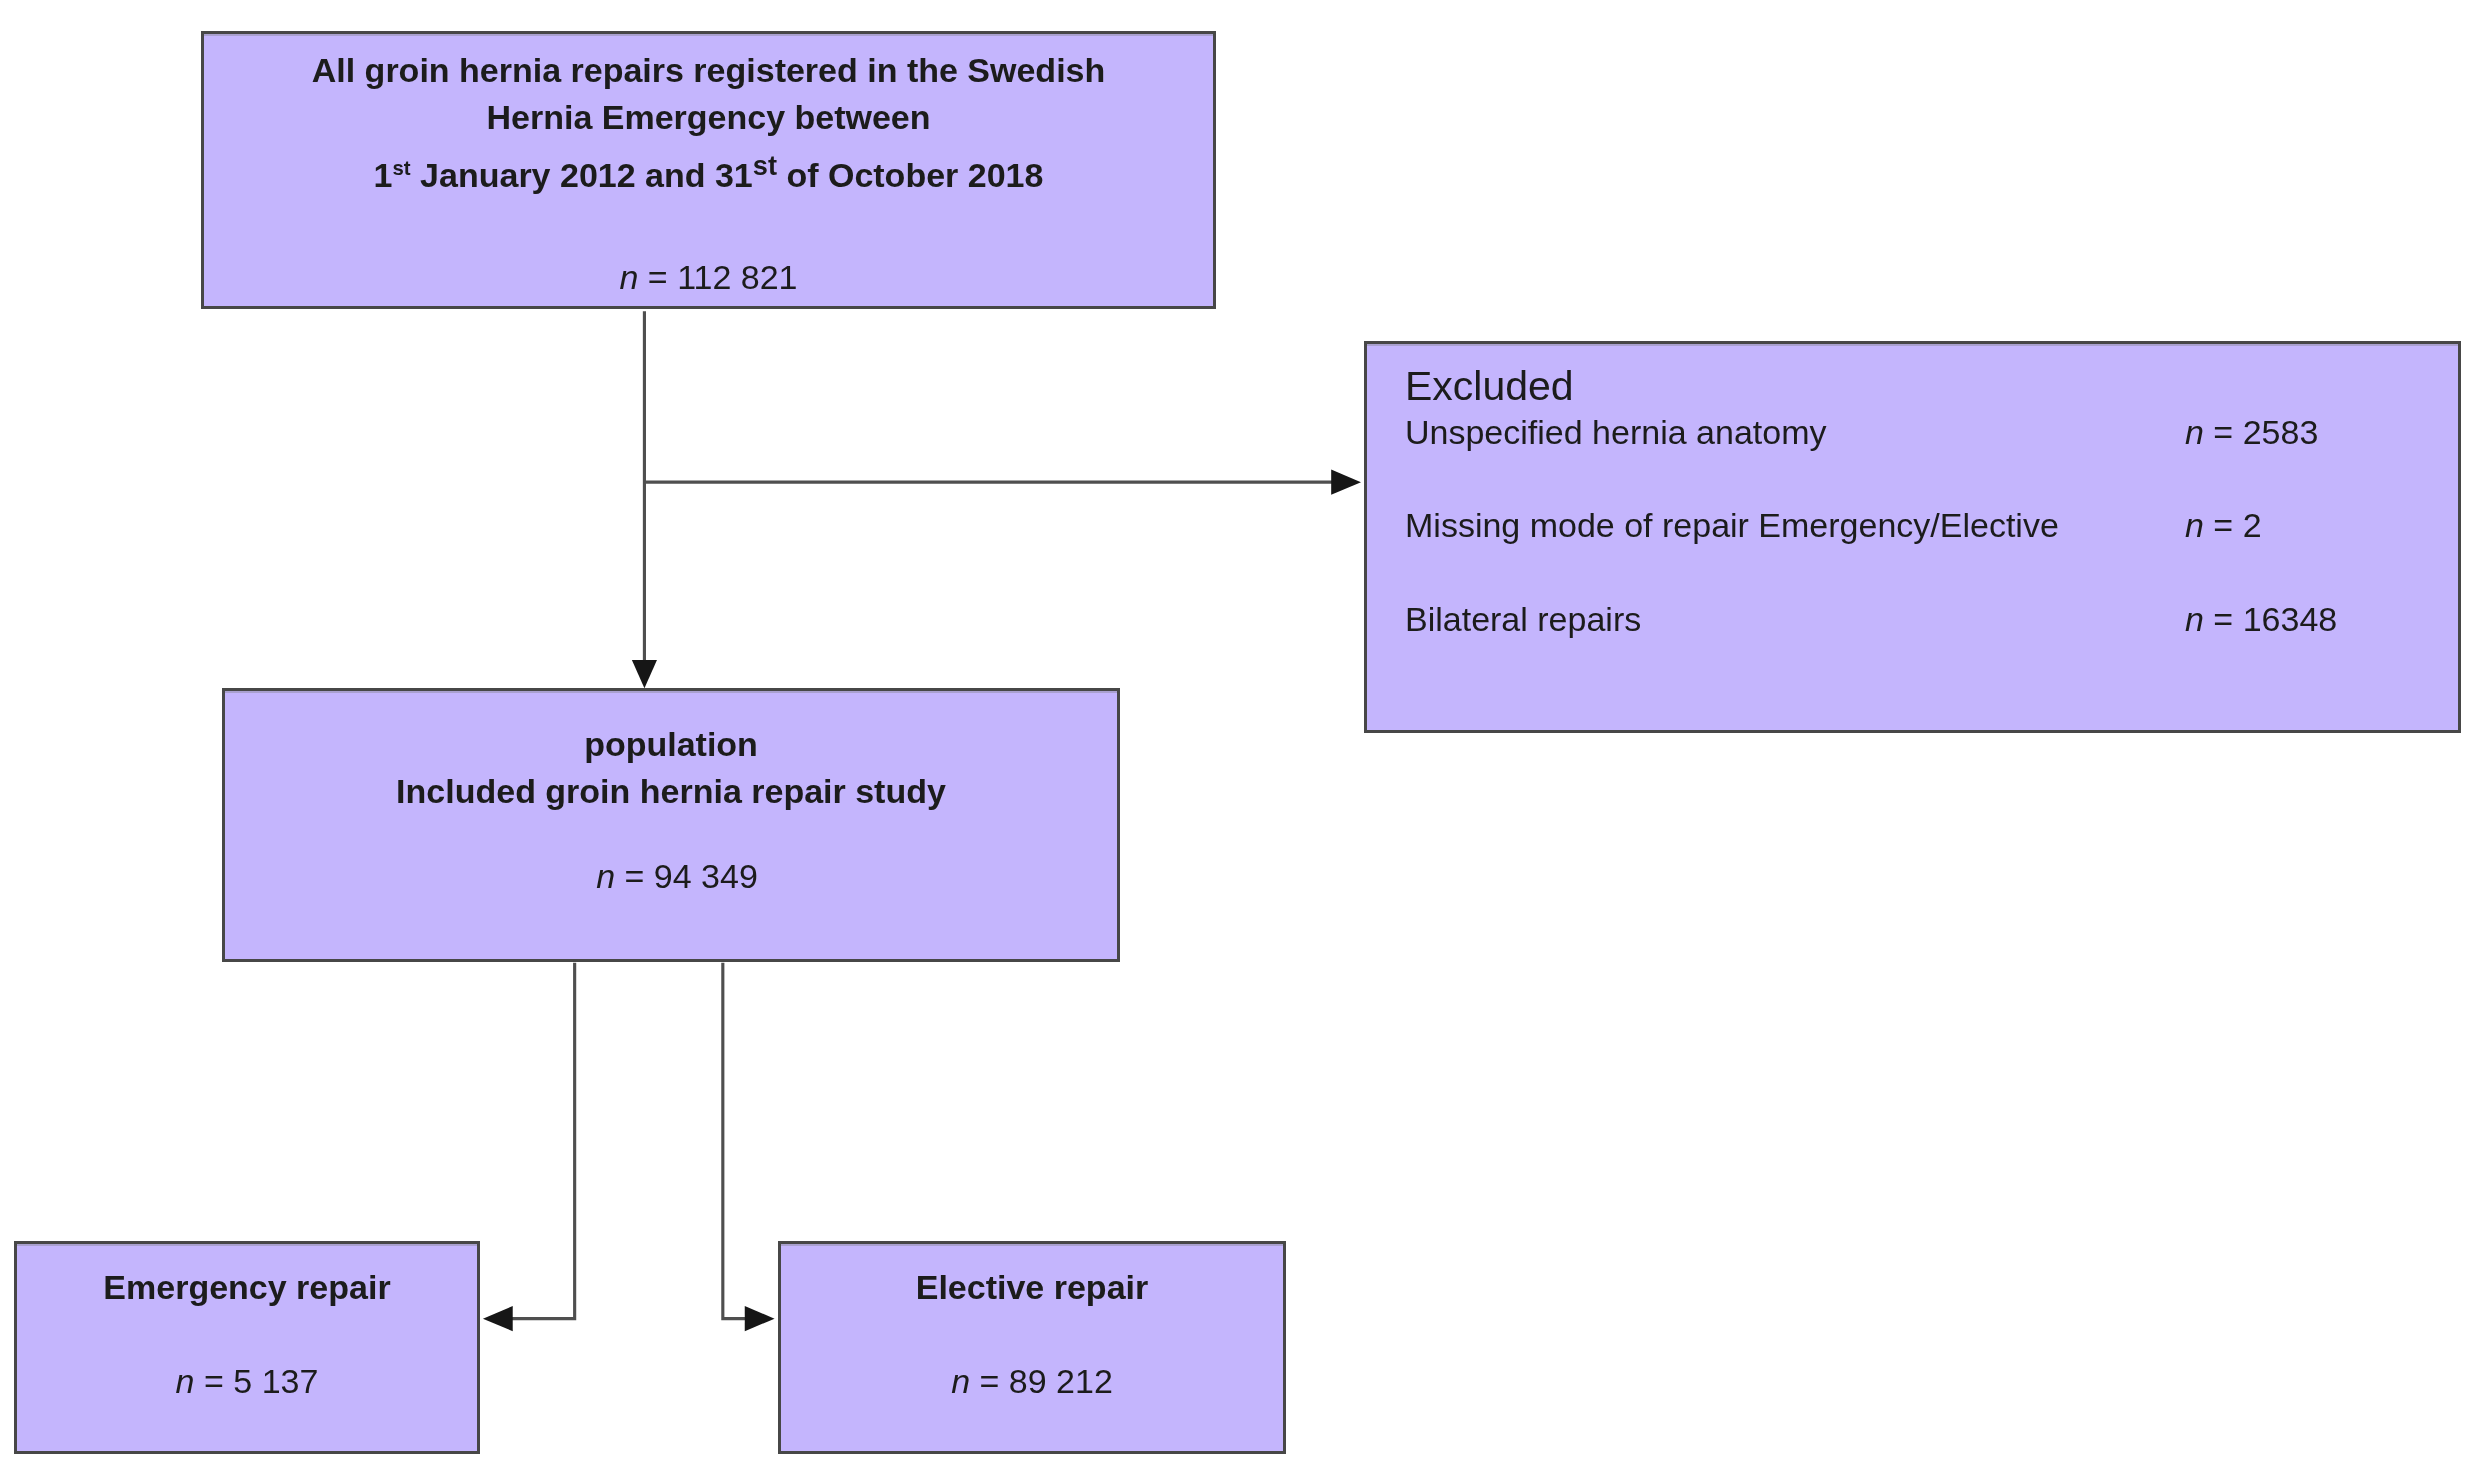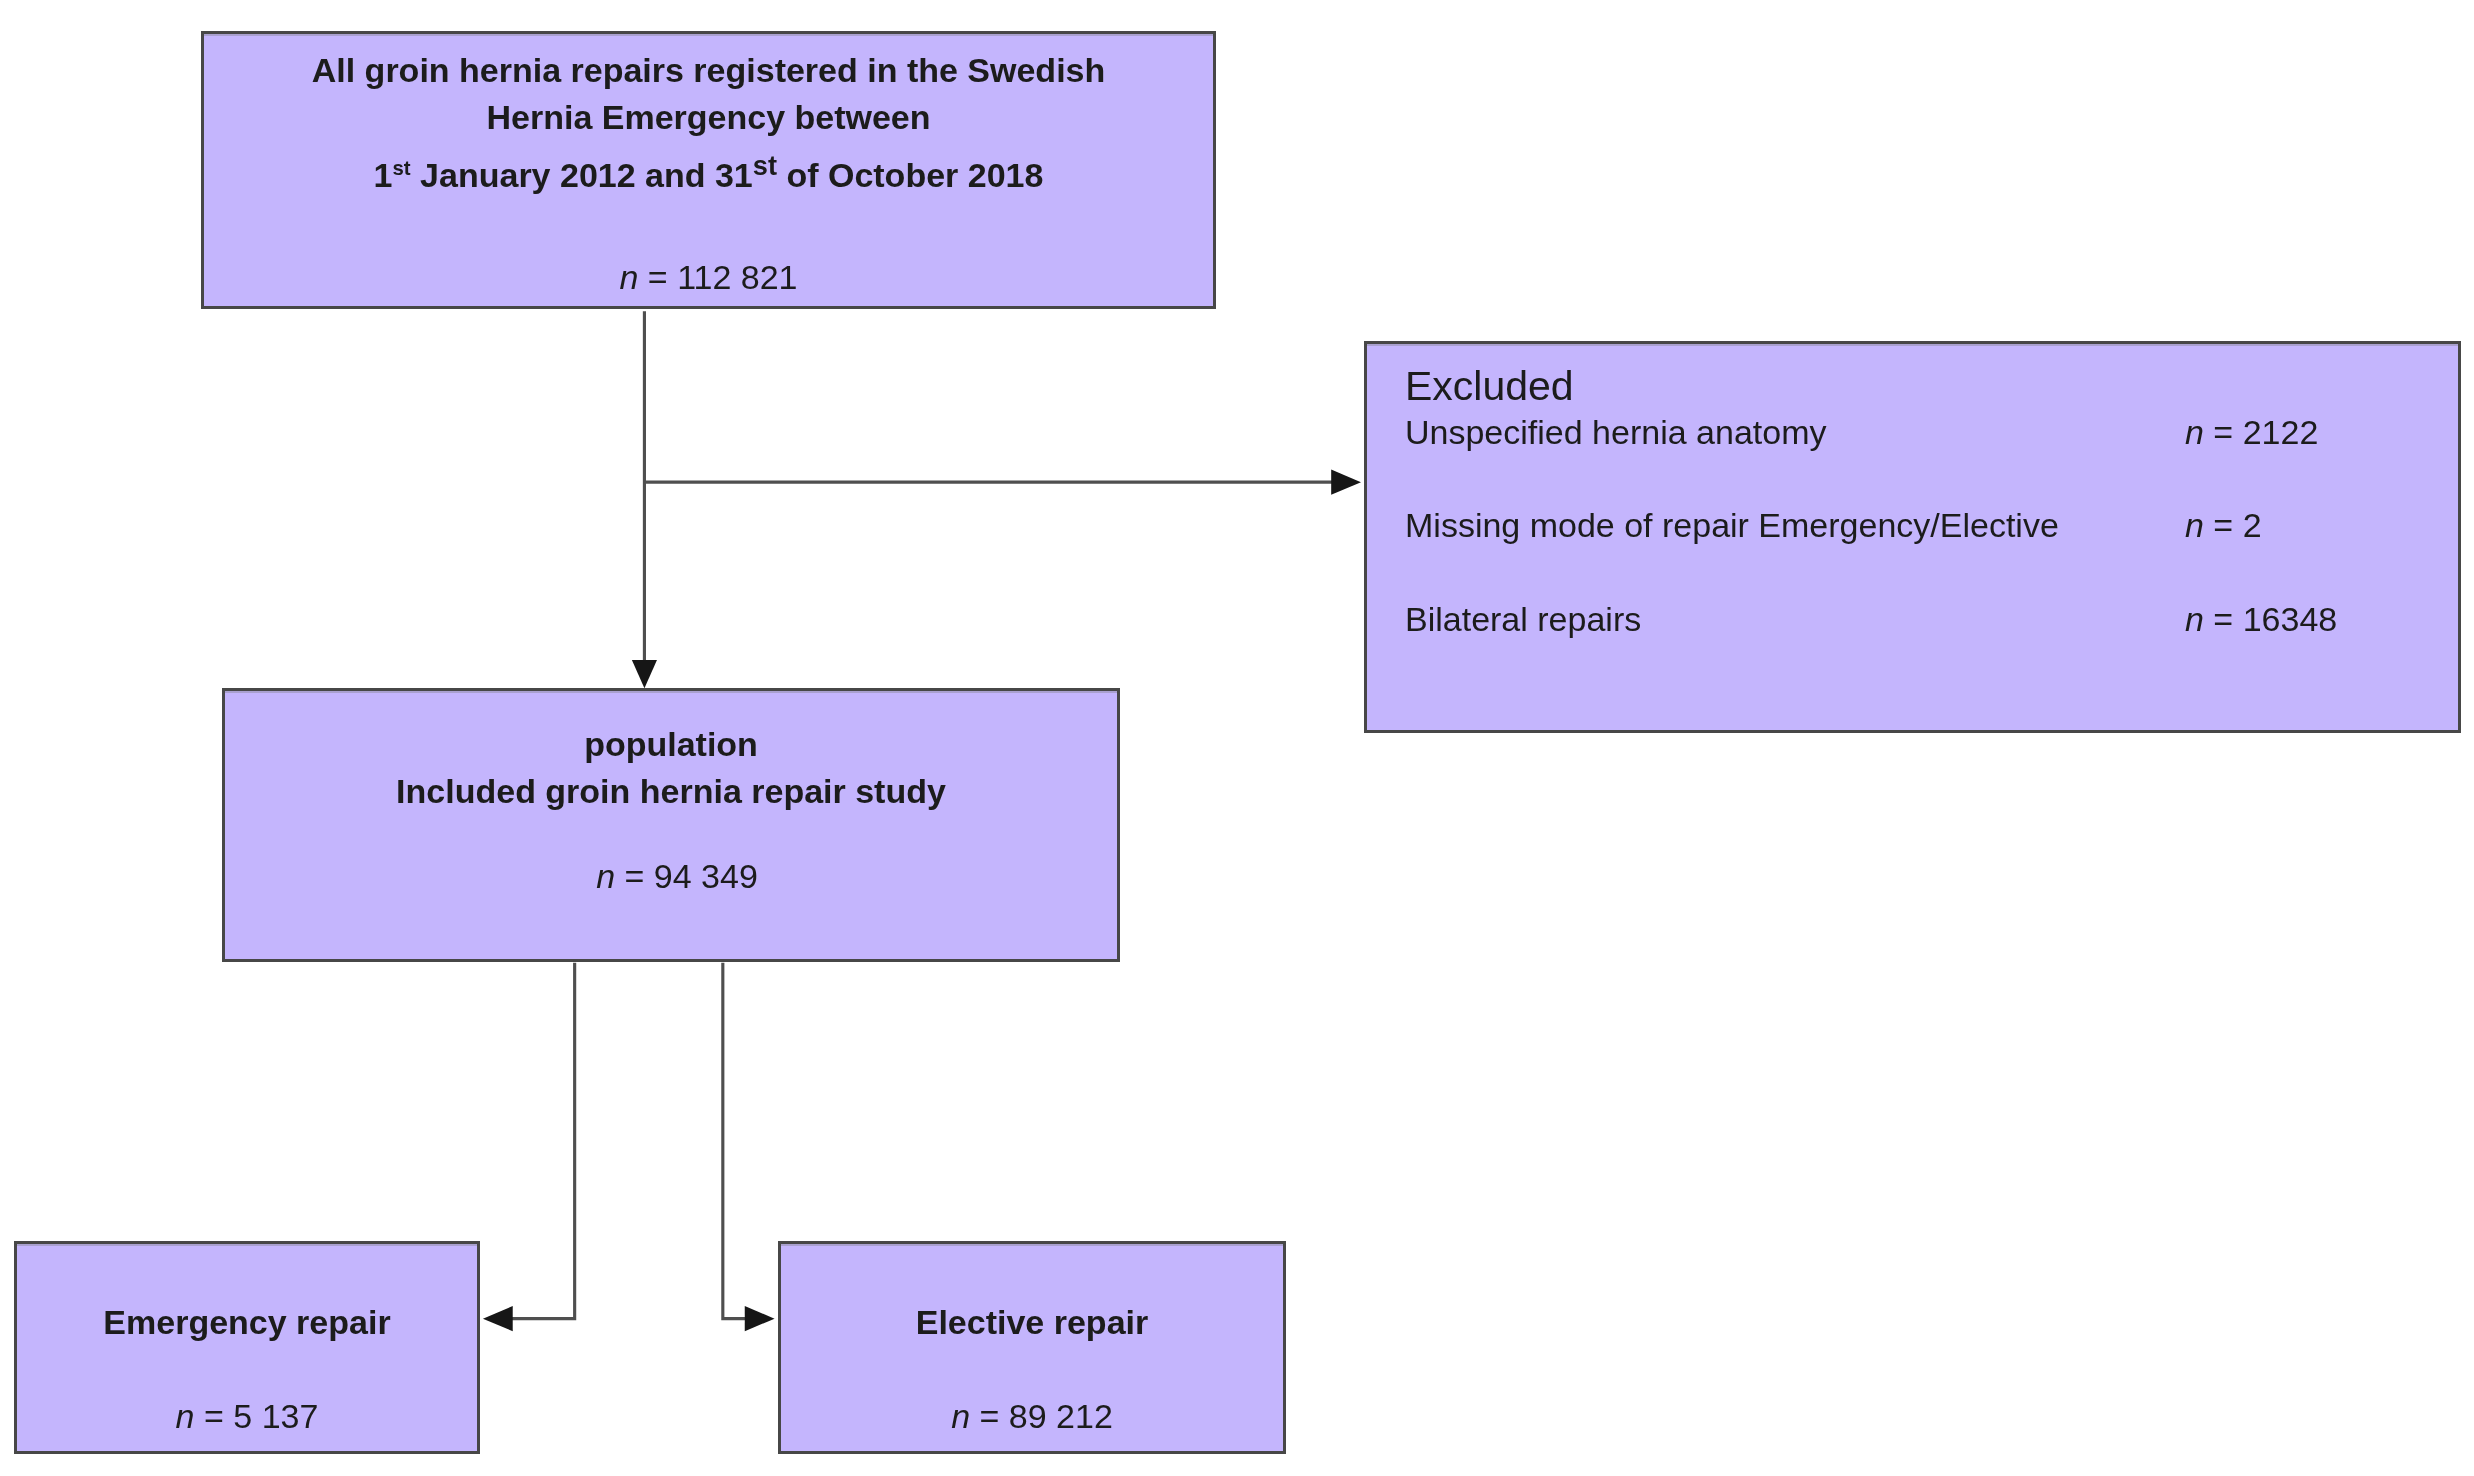--- a/index.html
+++ b/index.html
@@ -50,21 +50,21 @@
     font-size: 34px; line-height: 44px;
   }
   .ex-row.r0 { margin-top: 1.6px; }
   .ex-row.r1 { margin-top: 49px; }
   .ex-row.r2 { margin-top: 50px; }
   .ex-n i { font-style: italic; }
 
   .box-included .inner { padding-top: 30px; }
   .box-included .nline { margin-top: 41px; padding-left: 12px; }
 
-  .box-emergency .inner, .box-elective .inner { padding-top: 55px; }
+  .box-emergency .inner, .box-elective .inner { padding-top: 20px; }
   .box-emergency .nline, .box-elective .nline { margin-top: 50px; }
 </style>
 </head>
 <body>
 
 <div class="canvas">
 
   <svg class="connectors" viewBox="0 0 3157 1884" xmlns="http://www.w3.org/2000/svg" aria-hidden="true">
 
     <path d="M 822 397 L 822 846" stroke="#4f4f4f" stroke-width="4" fill="none"></path>
@@ -88,21 +88,21 @@
       <div class="nline"><i>n</i><span> = 112 821</span></div>
     </div>
   </div>
 
   <div class="fbox box-excluded">
     <div class="inner">
       <div class="ex-title">Excluded</div>
 
       <div class="ex-row r0">
         <span class="ex-label">Unspecified hernia anatomy</span>
-        <span class="ex-n"><i>n</i><span> = 2122</span></span>
+        <span class="ex-n"><i>n</i><span> = 2583</span></span>
       </div>
 
       <div class="ex-row r1">
         <span class="ex-label">Missing mode of repair Emergency/Elective</span>
         <span class="ex-n"><i>n</i><span> = 2</span></span>
       </div>
 
       <div class="ex-row r2">
         <span class="ex-label">Bilateral repairs</span>
         <span class="ex-n"><i>n</i><span> = 16348</span></span>

